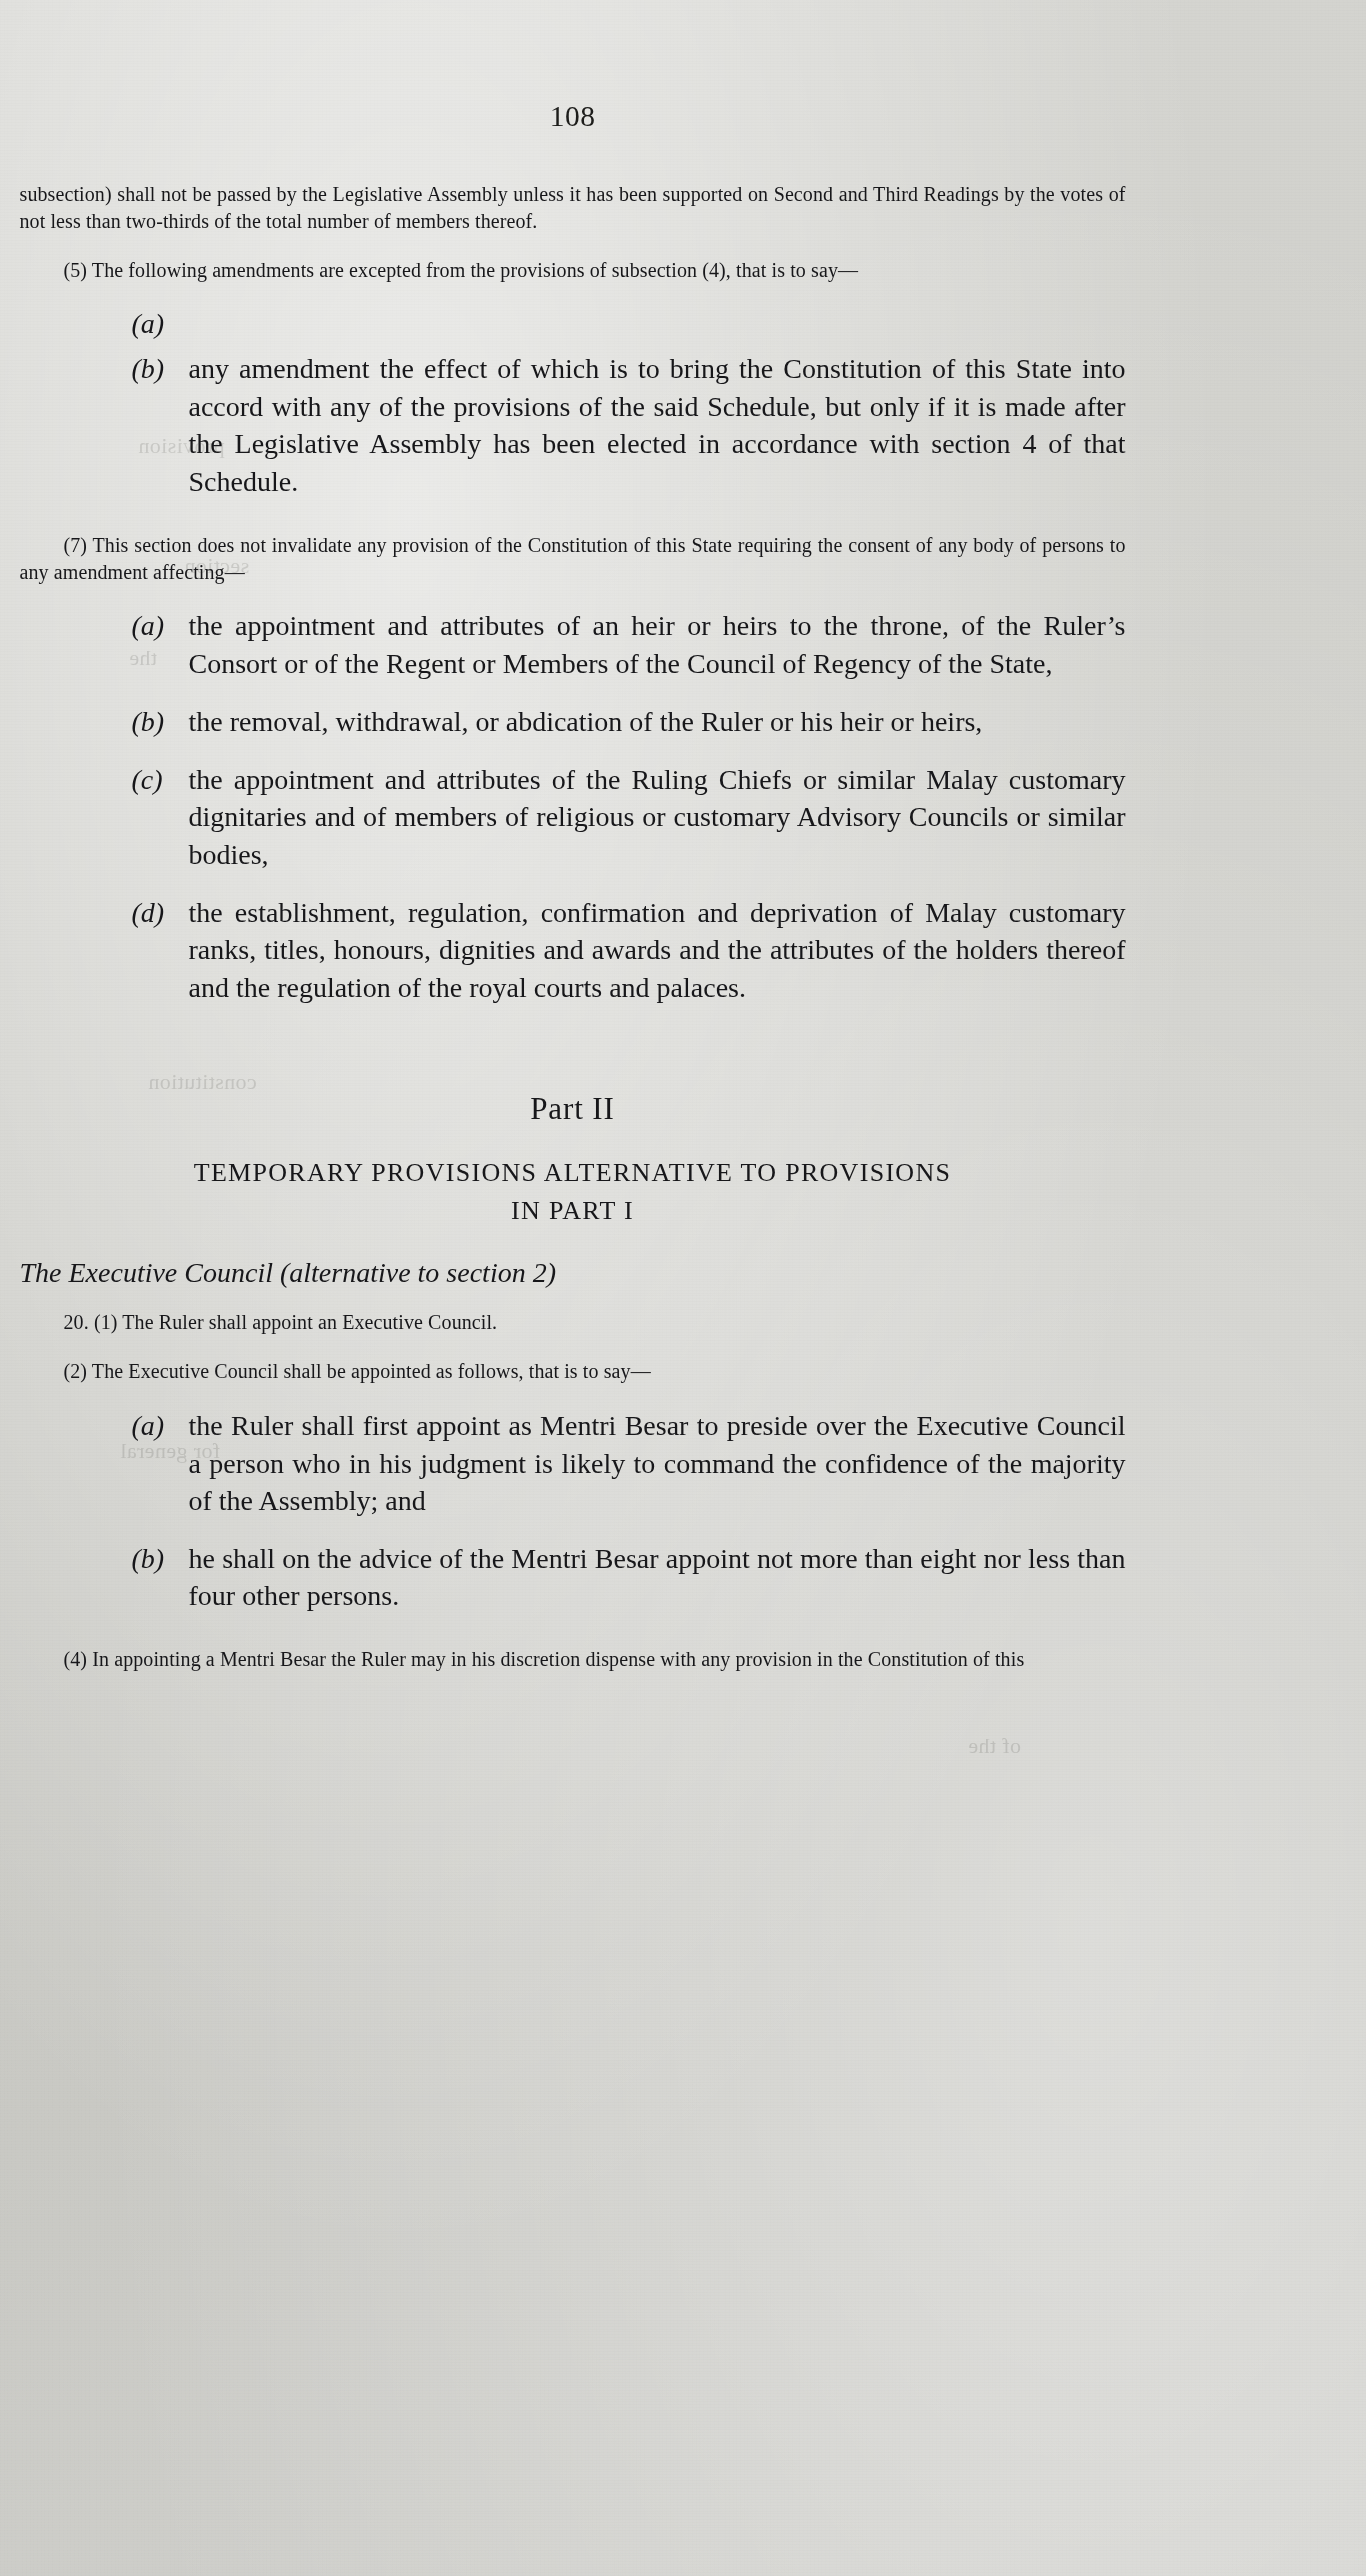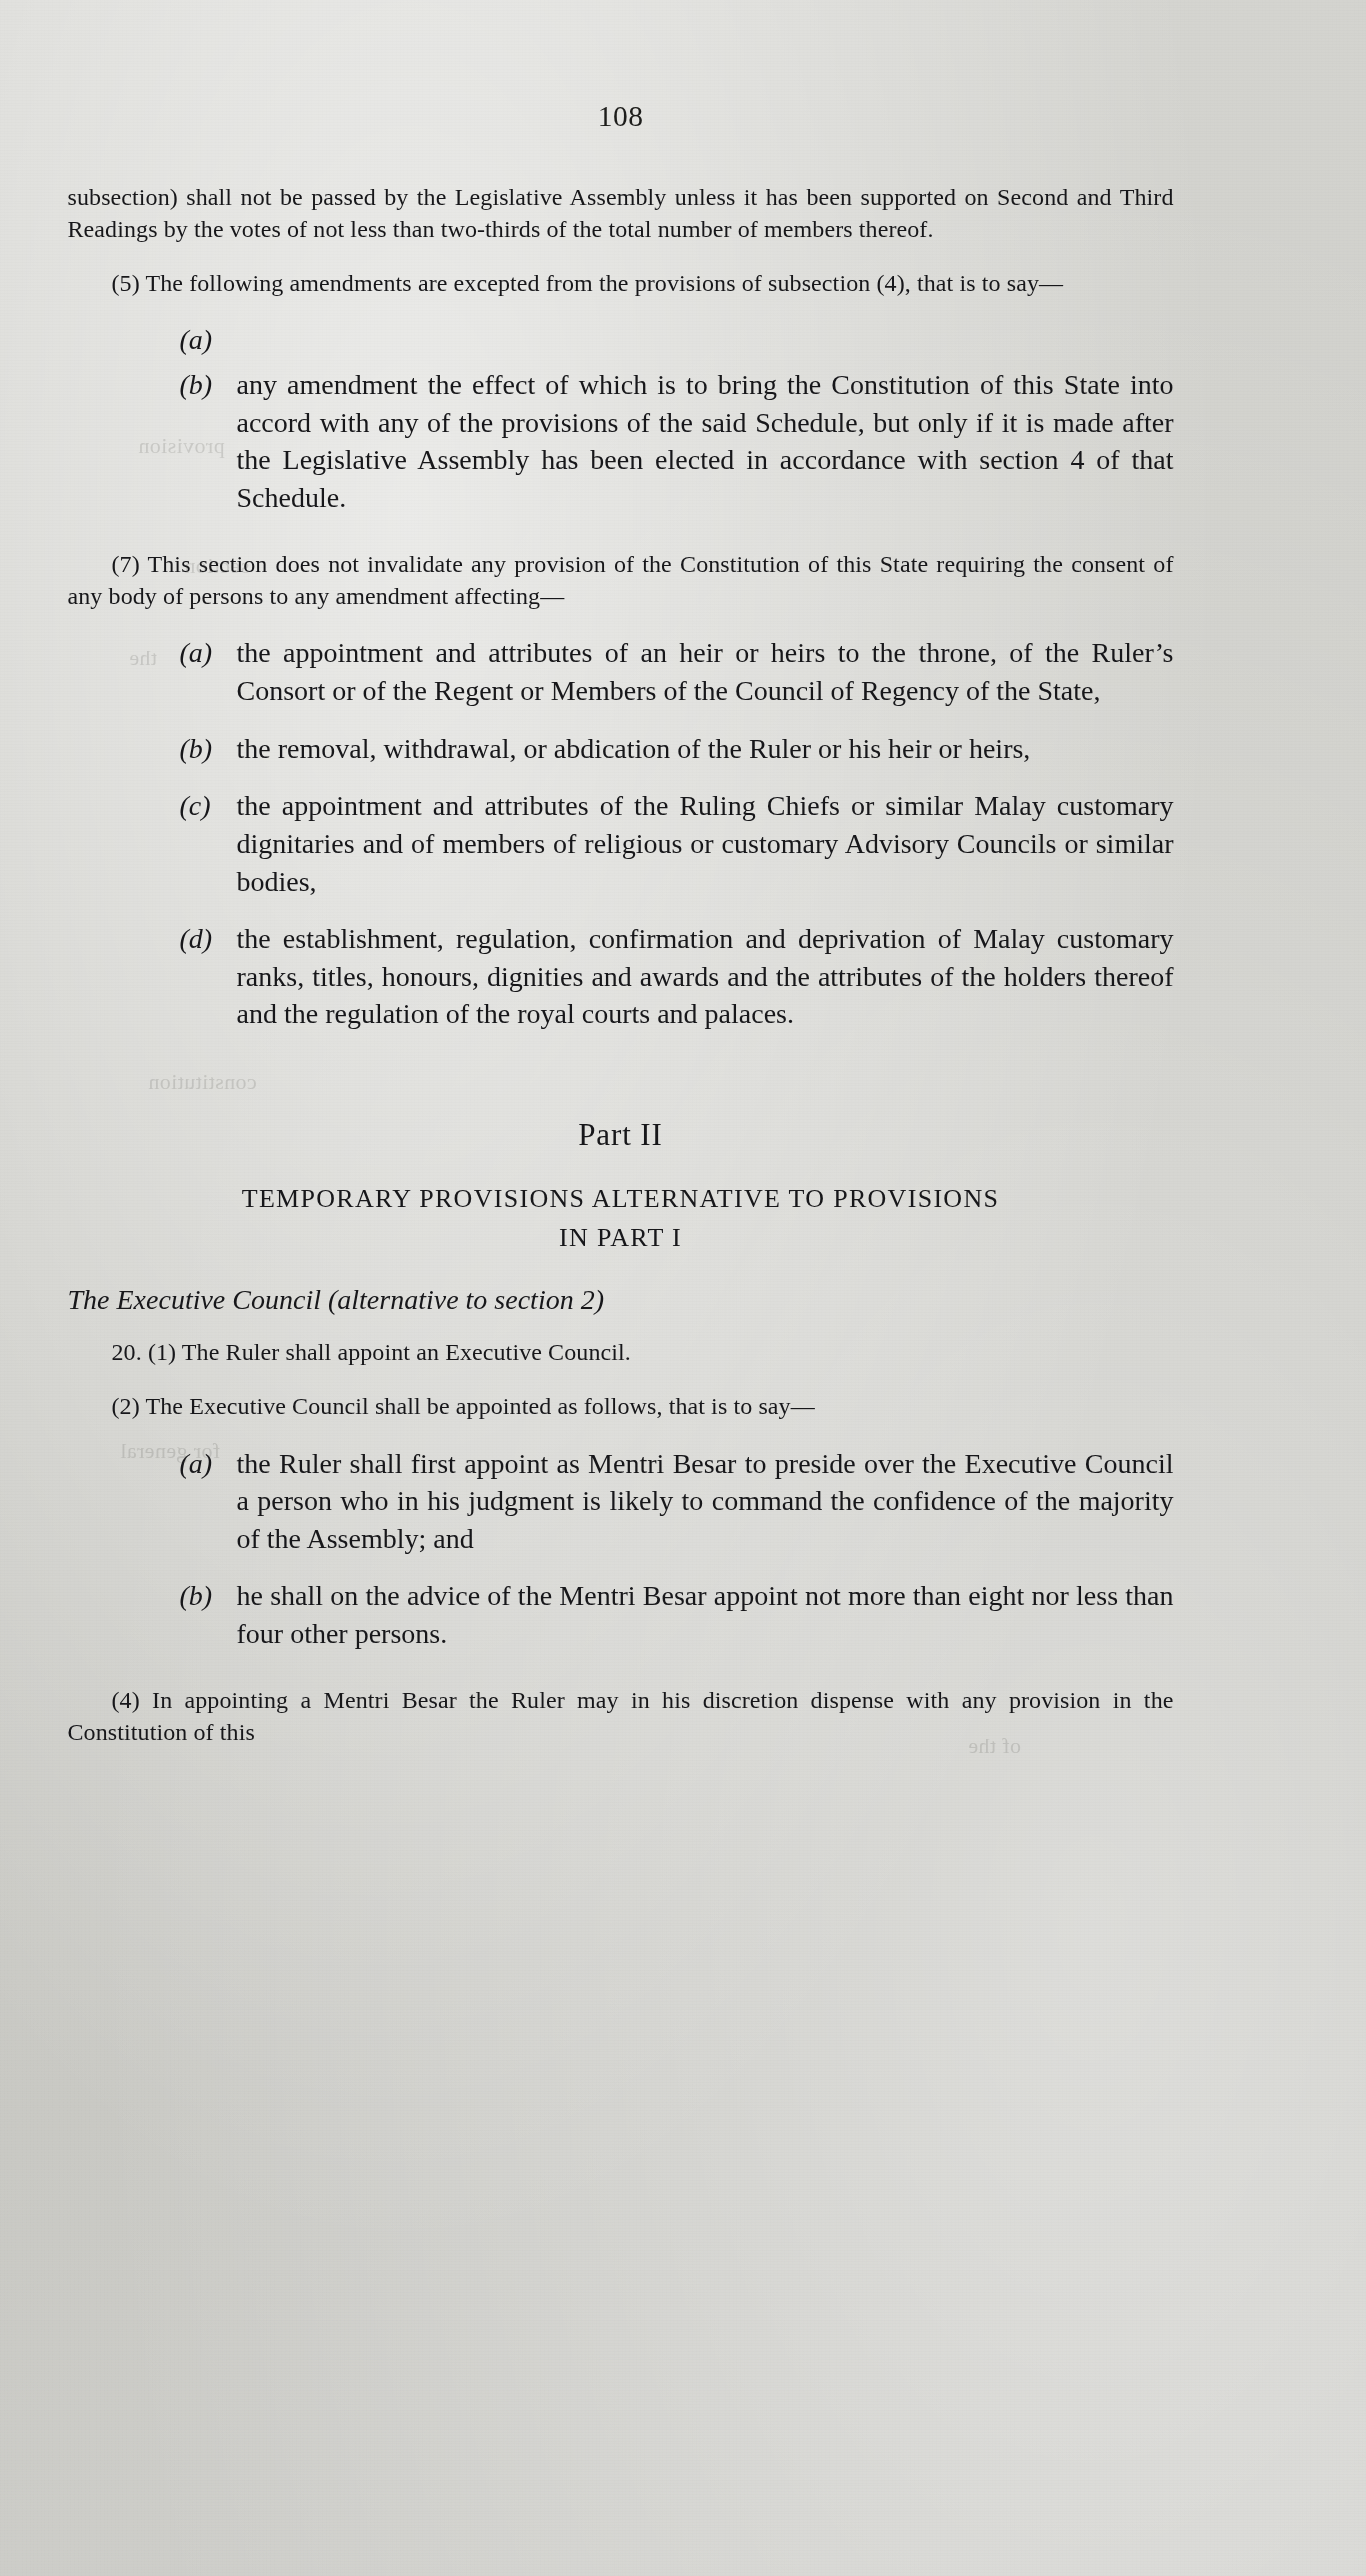--- a/index.html
+++ b/index.html
@@ -39,38 +39,37 @@
     font-size: 22px;
     letter-spacing: 0.4px;
     transform: scaleX(-1);
     white-space: nowrap;
   }
   .content {
     position: absolute;
     left: 0;
     top: 0;
     width: 1145px;
-    padding-left: 48px;
   }
   .folio {
     text-align: center;
     font-size: 29.5px;
     color: #1d1d1b;
     margin-top: 100px;
     letter-spacing: 0.5px;
   }
   .col {
     margin: 0 auto;
     width: 1106px;
     padding-top: 48px;
     color: #17171a;
   }
   p {
     margin: 0 0 22px 0;
-    font-size: 24px;
+    font-size: 20px;
     line-height: 1.34;
     text-align: justify;
     text-justify: inter-word;
     letter-spacing: 0.1px;
   }
   p.noindent { text-indent: 0; }
   p.indent { text-indent: 44px; }
   .clause {
     display: flex;
     margin: 0 0 7.4px 0;

